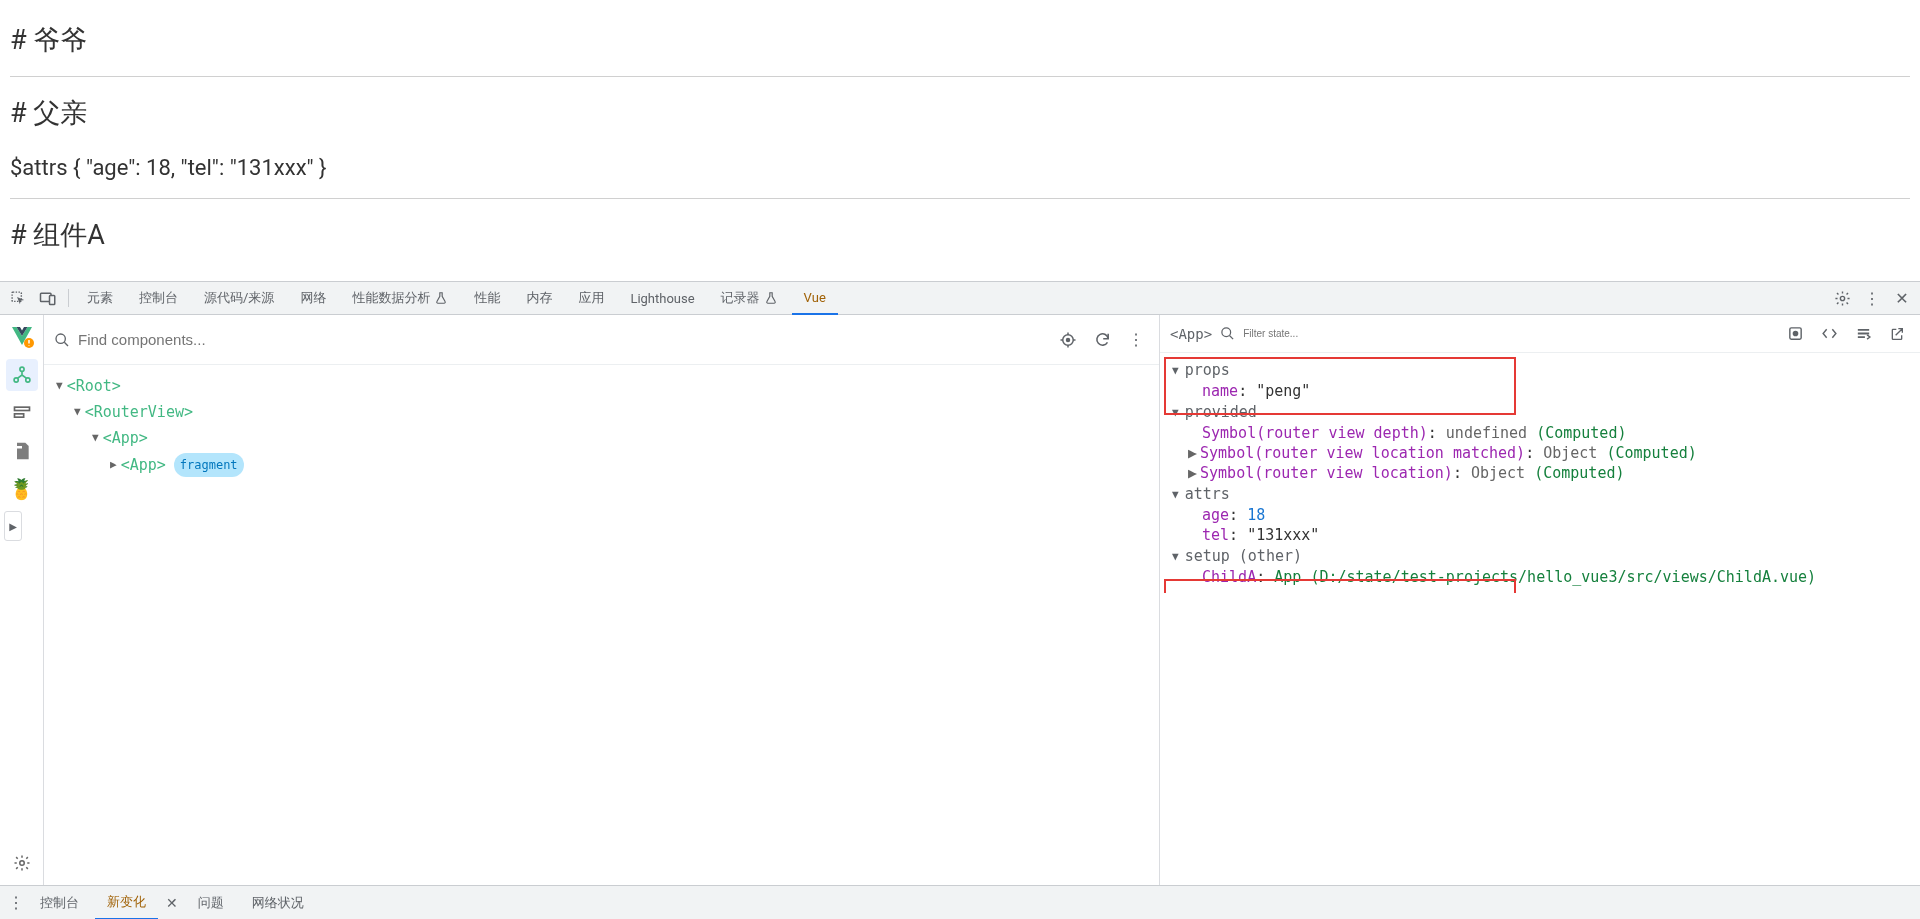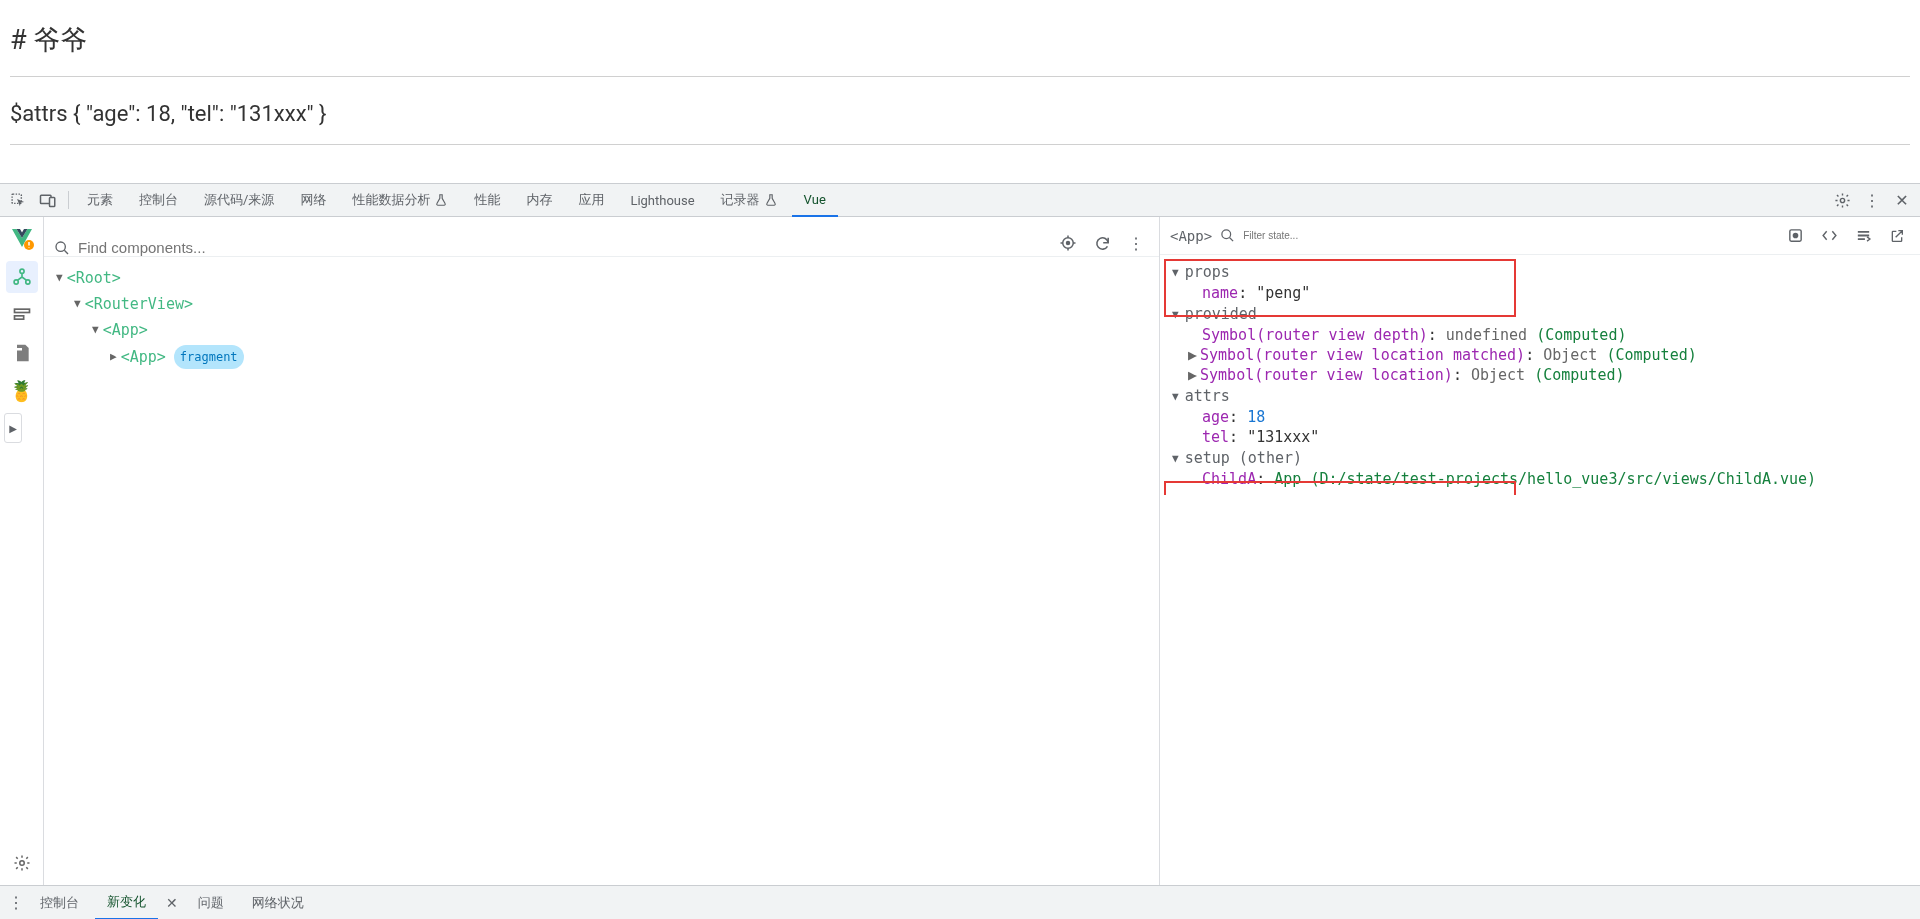--- a/index.html
+++ b/index.html
@@ -6,30 +6,30 @@
 body{font-family:-apple-system,BlinkMacSystemFont,"Segoe UI",Roboto,"PingFang SC","Microsoft YaHei",sans-serif;font-size:14px;color:#333;background:#fff;width:1920px;height:919px;overflow:hidden;display:flex;flex-direction:column}
 .page-content{padding:8px 10px 20px;background:#fff}
 .page-content h1{font-size:27px;font-weight:400;margin:14px 0 8px}
 .page-content hr{border:none;border-top:1px solid #d0d0d0;margin:18px 0}
 .page-content .txt{font-size:22px;margin:24px 0 8px}
 .devtools{flex:1;display:flex;flex-direction:column;border-top:1px solid #cacdd1;background:#f1f3f4}
 .dt-tabs{display:flex;align-items:center;height:33px;background:#f1f3f4;border-bottom:1px solid #cacdd1;padding:0 4px;gap:2px}
 .dt-tabs .icon-btn{width:28px;height:28px;display:flex;align-items:center;justify-content:center;cursor:pointer;color:#5f6368;border-radius:3px}
 .dt-tabs .sep{width:1px;height:18px;background:#cacdd1;margin:0 4px}
 .dt-tab{padding:0 12px;height:33px;display:flex;align-items:center;color:#5f6368;cursor:pointer;font-size:13px;gap:4px}
-.dt-tab.active{color:#14532d;border-bottom:2px solid #1a73e8;margin-bottom:-1px}
+.dt-tab.active{color:#a16207;border-bottom:2px solid #1a73e8;margin-bottom:-1px}
 .dt-tabs .spacer{flex:1}
 .dt-body{flex:1;display:flex;background:#fff;overflow:hidden}
 .vue-sidebar{width:44px;background:#fff;border-right:1px solid #dadce0;display:flex;flex-direction:column;align-items:center;padding-top:6px;gap:6px}
 .vue-sidebar .sb-item{width:32px;height:32px;display:flex;align-items:center;justify-content:center;border-radius:4px;cursor:pointer;color:#666}
 .vue-sidebar .sb-item.active{background:#e8f0fe;color:#42b883}
 .vue-sidebar .sb-spacer{flex:1}
 .vue-sidebar .expand-handle{align-self:flex-start;margin-left:4px;width:18px;height:30px;border:1px solid #dadce0;border-radius:3px;display:flex;align-items:center;justify-content:center;color:#5f6368;font-size:10px;cursor:pointer}
 .components-pane{flex:1;min-width:0;display:flex;flex-direction:column;border-right:1px solid #dadce0}
-.comp-toolbar{height:40px;display:flex;align-items:flex-end;border-bottom:1px solid #eceff1;padding:0 10px;gap:8px}
+.comp-toolbar{height:50px;display:flex;align-items:center;border-bottom:1px solid #eceff1;padding:0 10px;gap:8px}
 .comp-toolbar .search-icon{color:#5f6368}
 .comp-toolbar input{flex:1;border:none;outline:none;font-size:15px;color:#5f6368;background:transparent}
 .comp-toolbar .tb-btn{width:26px;height:26px;display:flex;align-items:center;justify-content:center;color:#5f6368;cursor:pointer;border-radius:3px}
 .comp-tree{padding:8px 0;font-size:15px;font-family:Menlo,Consolas,monospace;color:#42b883}
 .tree-row{display:flex;align-items:center;padding:2px 0 2px 12px;cursor:pointer;line-height:22px}
 .tree-row .caret{color:#666;margin-right:4px;font-size:11px}
 .tree-row .tag{color:#42b883}
 .tree-row .badge{background:#b3e5fc;color:#0277bd;font-size:12px;padding:1px 6px;border-radius:12px;margin-left:8px;font-family:Menlo,Consolas,monospace}
 .indent-1{padding-left:30px}.indent-2{padding-left:48px}.indent-3{padding-left:66px}
 .state-pane{width:760px;display:flex;flex-direction:column}
@@ -49,22 +49,24 @@
 .bottom-drawer .dt-tab{height:34px;font-size:13px}
 .bottom-drawer .close-x{font-size:14px;color:#5f6368;padding:0 4px;cursor:pointer}
 svg{display:block}
 </style>
 </head>
 <body>
 
 <div class="page-content">
   <h1># 爷爷</h1>
   <hr>
+  <h1># 父亲</h1>
   <div class="txt">$attrs { "age": 18, "tel": "131xxx" }</div>
   <hr>
+  <h1># 组件A</h1>
 </div>
 
 <div class="devtools">
 
   <div class="dt-tabs">
     <div class="icon-btn">
       <svg width="17" height="17" viewBox="0 0 24 24" fill="none" stroke="currentColor" stroke-width="2">
           <rect x="3" y="3" width="13" height="13" rx="1" stroke-dasharray="2 2"></rect>
           <path d="M10 10 L20 14 L15 15 L14 20 Z" fill="currentColor" stroke="none"></path>
         </svg>

